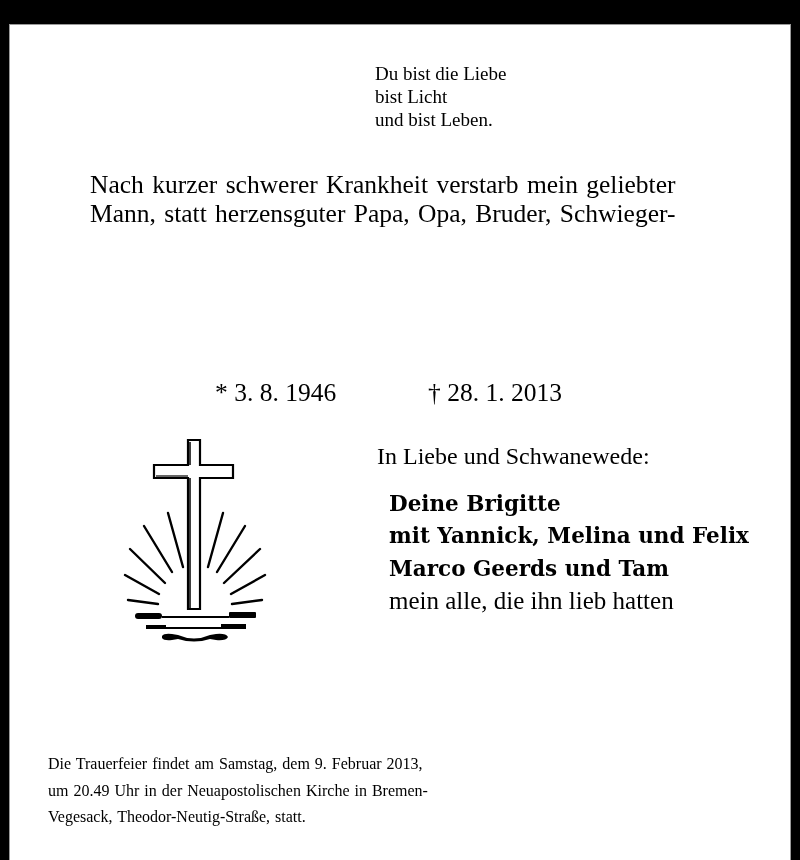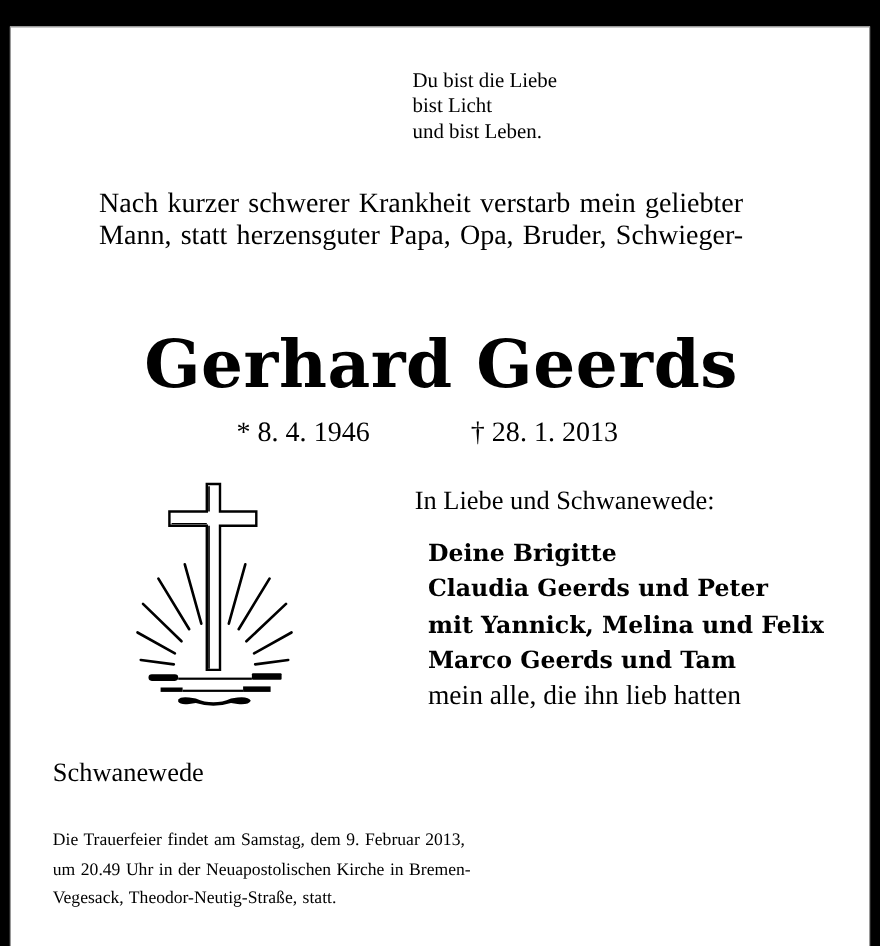--- a/index.html
+++ b/index.html
@@ -79,23 +79,22 @@
     <div>Du bist die Liebe</div>
     <div>bist Licht</div>
     <div>und bist Leben.</div>
   </div>
 
   <div class="abs intro">
     <div>Nach kurzer schwerer Krankheit verstarb mein geliebter</div>
     <div>Mann, statt herzensguter Papa, Opa, Bruder, Schwieger-</div>
   </div>
 
-  <div class="abs name">Gerhard Geerds</div>
 
-  <div class="abs dates born">* 8. 4. 1946</div>
+  <div class="abs dates born">* 3. 8. 1946</div>
   <div class="abs dates died">† 28. 1. 2013</div>
 
   <div class="abs emblem">
     <svg width="170" height="225" viewBox="0 0 170 225" xmlns="http://www.w3.org/2000/svg">
 
       <path d="M78 10 H90 V35 H123 V48 H90 V179 H78 V48 H44 V35 H78 Z" fill="#fff" stroke="#000" stroke-width="2.2"></path>
       <line x1="80" y1="12" x2="80" y2="35" stroke="#000" stroke-width="1.5"></line>
       <line x1="80" y1="48" x2="80" y2="178" stroke="#000" stroke-width="1.5"></line>
       <line x1="46" y1="46" x2="78" y2="46" stroke="#000" stroke-width="1.2"></line>
 
@@ -122,27 +121,25 @@
         <rect x="111" y="194" width="25" height="5"></rect>
         <path d="M52 206 Q54 203 62 204 L68 205 Q84 212 100 205 L106 204 Q116 203 118 207 Q116 211 106 210 L100 209 Q84 214 68 209 L62 210 Q54 211 52 208 Z"></path>
       </g>
     </svg>
   </div>
 
   <div class="abs thanks">In Liebe und Schwanewede:</div>
 
   <div class="abs family">
     <div class="b">Deine Brigitte</div>
-    <div class="b">Claudia Geerds und Peter</div>
     <div class="b">mit Yannick, Melina und Felix</div>
     <div class="b">Marco Geerds und Tam</div>
     <div>mein alle, die ihn lieb hatten</div>
   </div>
 
-  <div class="abs place">Schwanewede</div>
 
   <div class="abs service">
     <div>Die Trauerfeier findet am Samstag, dem 9. Februar 2013,</div>
     <div>um 20.49 Uhr in der Neuapostolischen Kirche in Bremen-</div>
     <div>Vegesack, Theodor-Neutig-Straße, statt.</div>
   </div>
 
 </div>
 
 </body></html>

